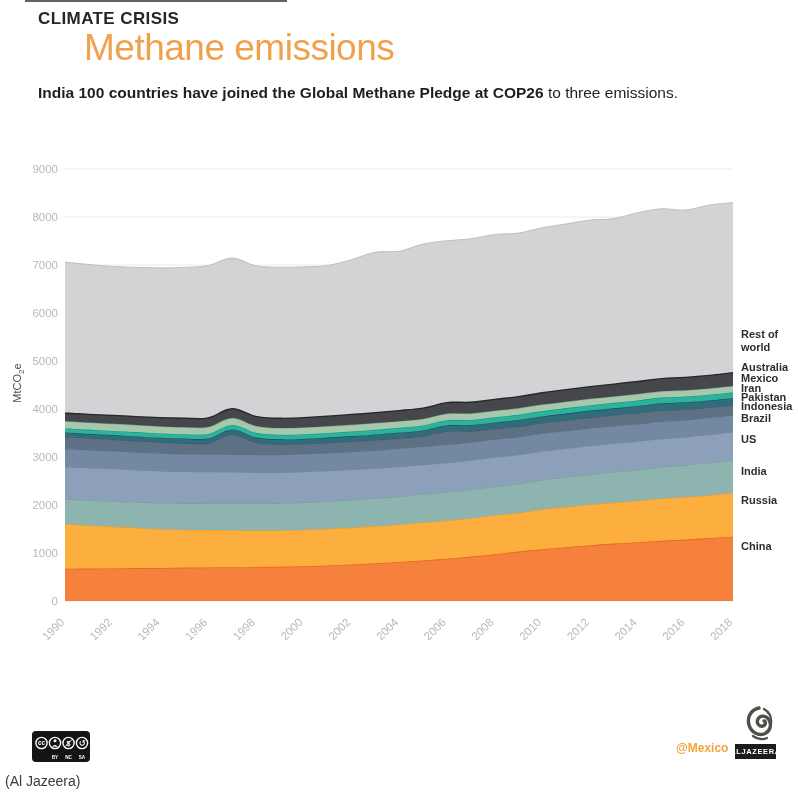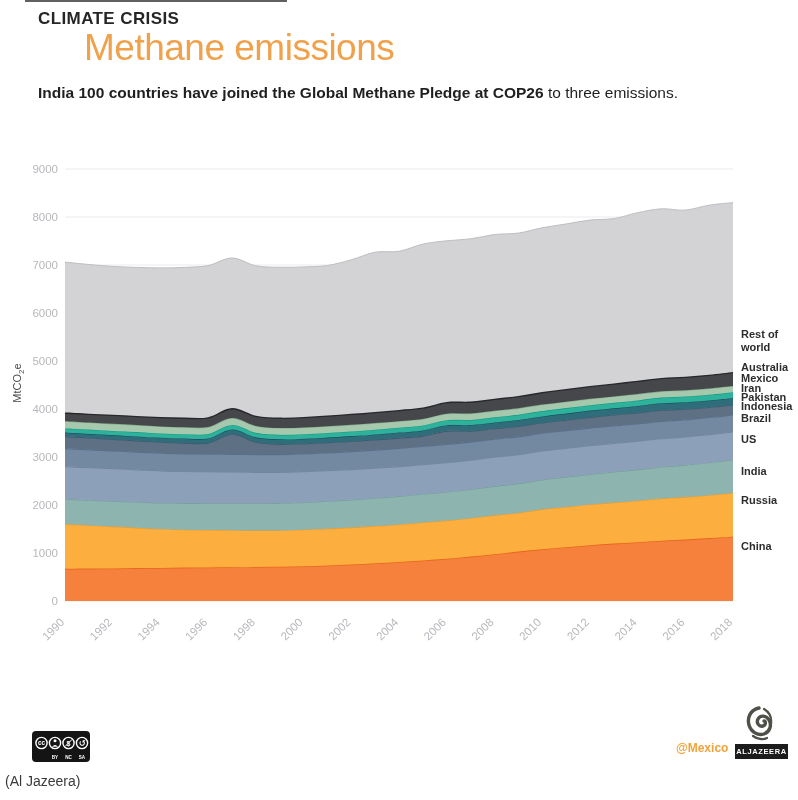--- a/index.html
+++ b/index.html
@@ -8,21 +8,21 @@
   .kicker{position:absolute;left:38px;top:9px;font-size:17px;font-weight:800;color:#262626;letter-spacing:.4px;}
   .title{position:absolute;left:36px;top:27px;font-size:37px;font-weight:400;color:#f0a14c;letter-spacing:-.5px;margin-left:48px;}
   .intro{position:absolute;left:38px;top:81px;width:740px;font-size:15.5px;line-height:23px;color:#1f1f1f;}
   .intro b{font-weight:700;}
   .chart-wrap{position:absolute;left:0;top:150px;width:798px;height:520px;}
   .footer{position:absolute;left:0;top:700px;width:798px;height:75px;}
   .cc-badge{position:absolute;left:32px;top:31px;}
   .source{position:absolute;left:97px;top:41px;font-size:11.5px;color:#6e6e6e;}
   .handle{position:absolute;left:676px;top:41px;font-size:12px;font-weight:700;color:#f2a33c;}
   .aj-mark{position:absolute;left:740px;top:6px;}
-  .brand-box{position:absolute;left:735px;top:44px;width:53px;height:15px;background:#1c1c1c;color:#ffffff;
+  .brand-box{position:absolute;left:735px;top:44px;width:41px;height:15px;background:#1c1c1c;color:#ffffff;
     font-size:7.5px;font-weight:700;letter-spacing:.6px;display:flex;align-items:center;justify-content:center;}
   .caption{position:absolute;left:5px;top:773px;font-size:14px;color:#3a3a3a;}
 </style>
 </head>
 <body>
 
 <div class="top-strip"></div>
 
 <div class="kicker">CLIMATE CRISIS</div>
 <div class="title">Methane emissions</div>

